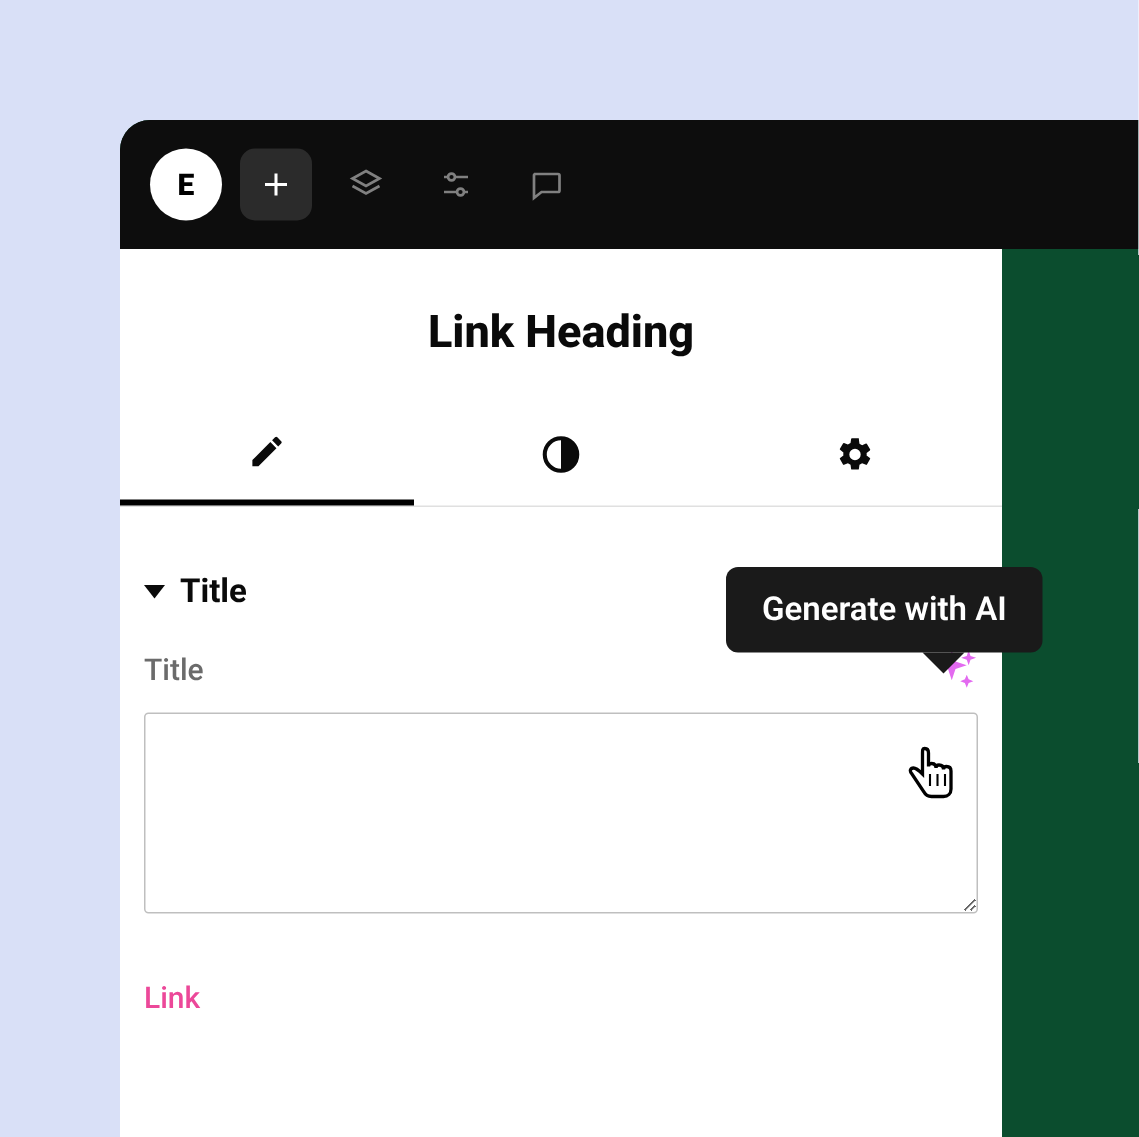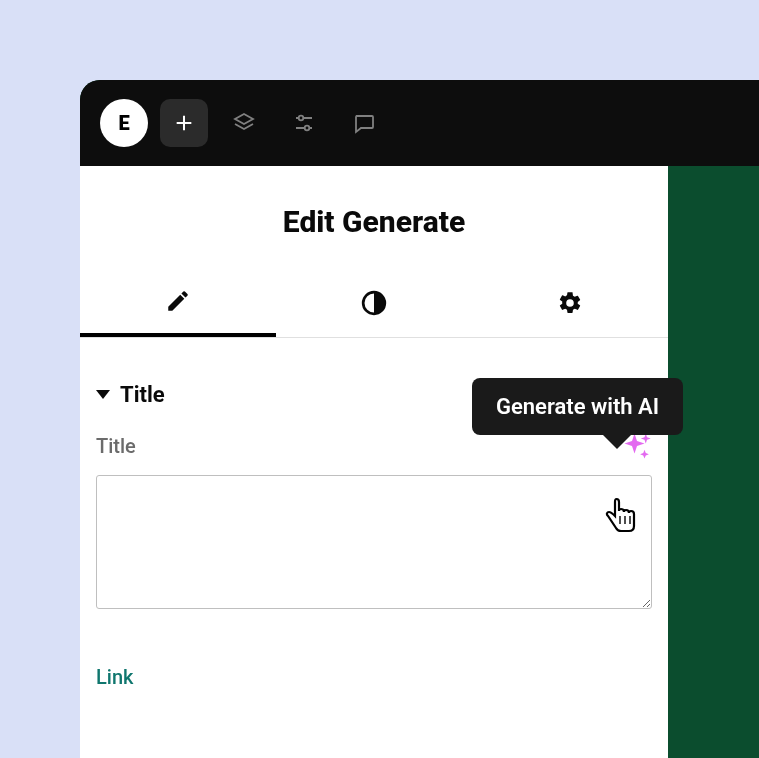--- a/index.html
+++ b/index.html
@@ -125,33 +125,33 @@
       border: 1px solid #bfbfbf;
       border-radius: 3px;
       resize: both;
       font-family: inherit;
       font-size: 16px;
       padding: 8px;
       background: #fff;
     }
     .link-label {
       font-size: 20px;
-      color: #0f766e;
+      color: #ec4899;
       font-weight: 500;
-      margin-top: 52px;
+      margin-top: 40px;
     }
     .tooltip {
       position: absolute;
       background: #1a1a1a;
       color: #fff;
       padding: 16px 24px;
       border-radius: 8px;
       font-size: 22px;
       font-weight: 600;
-      left: 472px;
+      left: 484px;
       top: 378px;
       white-space: nowrap;
     }
     .tooltip::after {
       content: "";
       position: absolute;
       top: 100%;
       left: 62%;
       border: 14px solid transparent;
       border-top-color: #1a1a1a;
@@ -206,21 +206,21 @@
       </svg>
     </div>
     <div class="top-icon">
       <svg width="24" height="24" viewBox="0 0 24 24" fill="none" stroke="currentColor" stroke-width="1.8">
         <path d="M4 5 h16 a1 1 0 0 1 1 1 v10 a1 1 0 0 1 -1 1 h-11 l-5 4 v-15 a1 1 0 0 1 1-1 z"></path>
       </svg>
     </div>
   </div>
 
   <div class="panel">
-    <div class="panel-title">Edit Generate</div>
+    <div class="panel-title">Link Heading</div>
 
     <div class="tabs">
       <div class="tab active">
         <svg width="26" height="26" viewBox="0 0 24 24" fill="#0a0a0a">
           <path d="M3 17.25V21h3.75L17.81 9.94l-3.75-3.75L3 17.25zM20.71 7.04a1 1 0 000-1.41l-2.34-2.34a1 1 0 00-1.41 0l-1.83 1.83 3.75 3.75 1.83-1.83z"></path>
         </svg>
       </div>
       <div class="tab">
         <svg width="26" height="26" viewBox="0 0 24 24">
           <circle cx="12" cy="12" r="10" fill="none" stroke="#0a0a0a" stroke-width="2.5"></circle>

